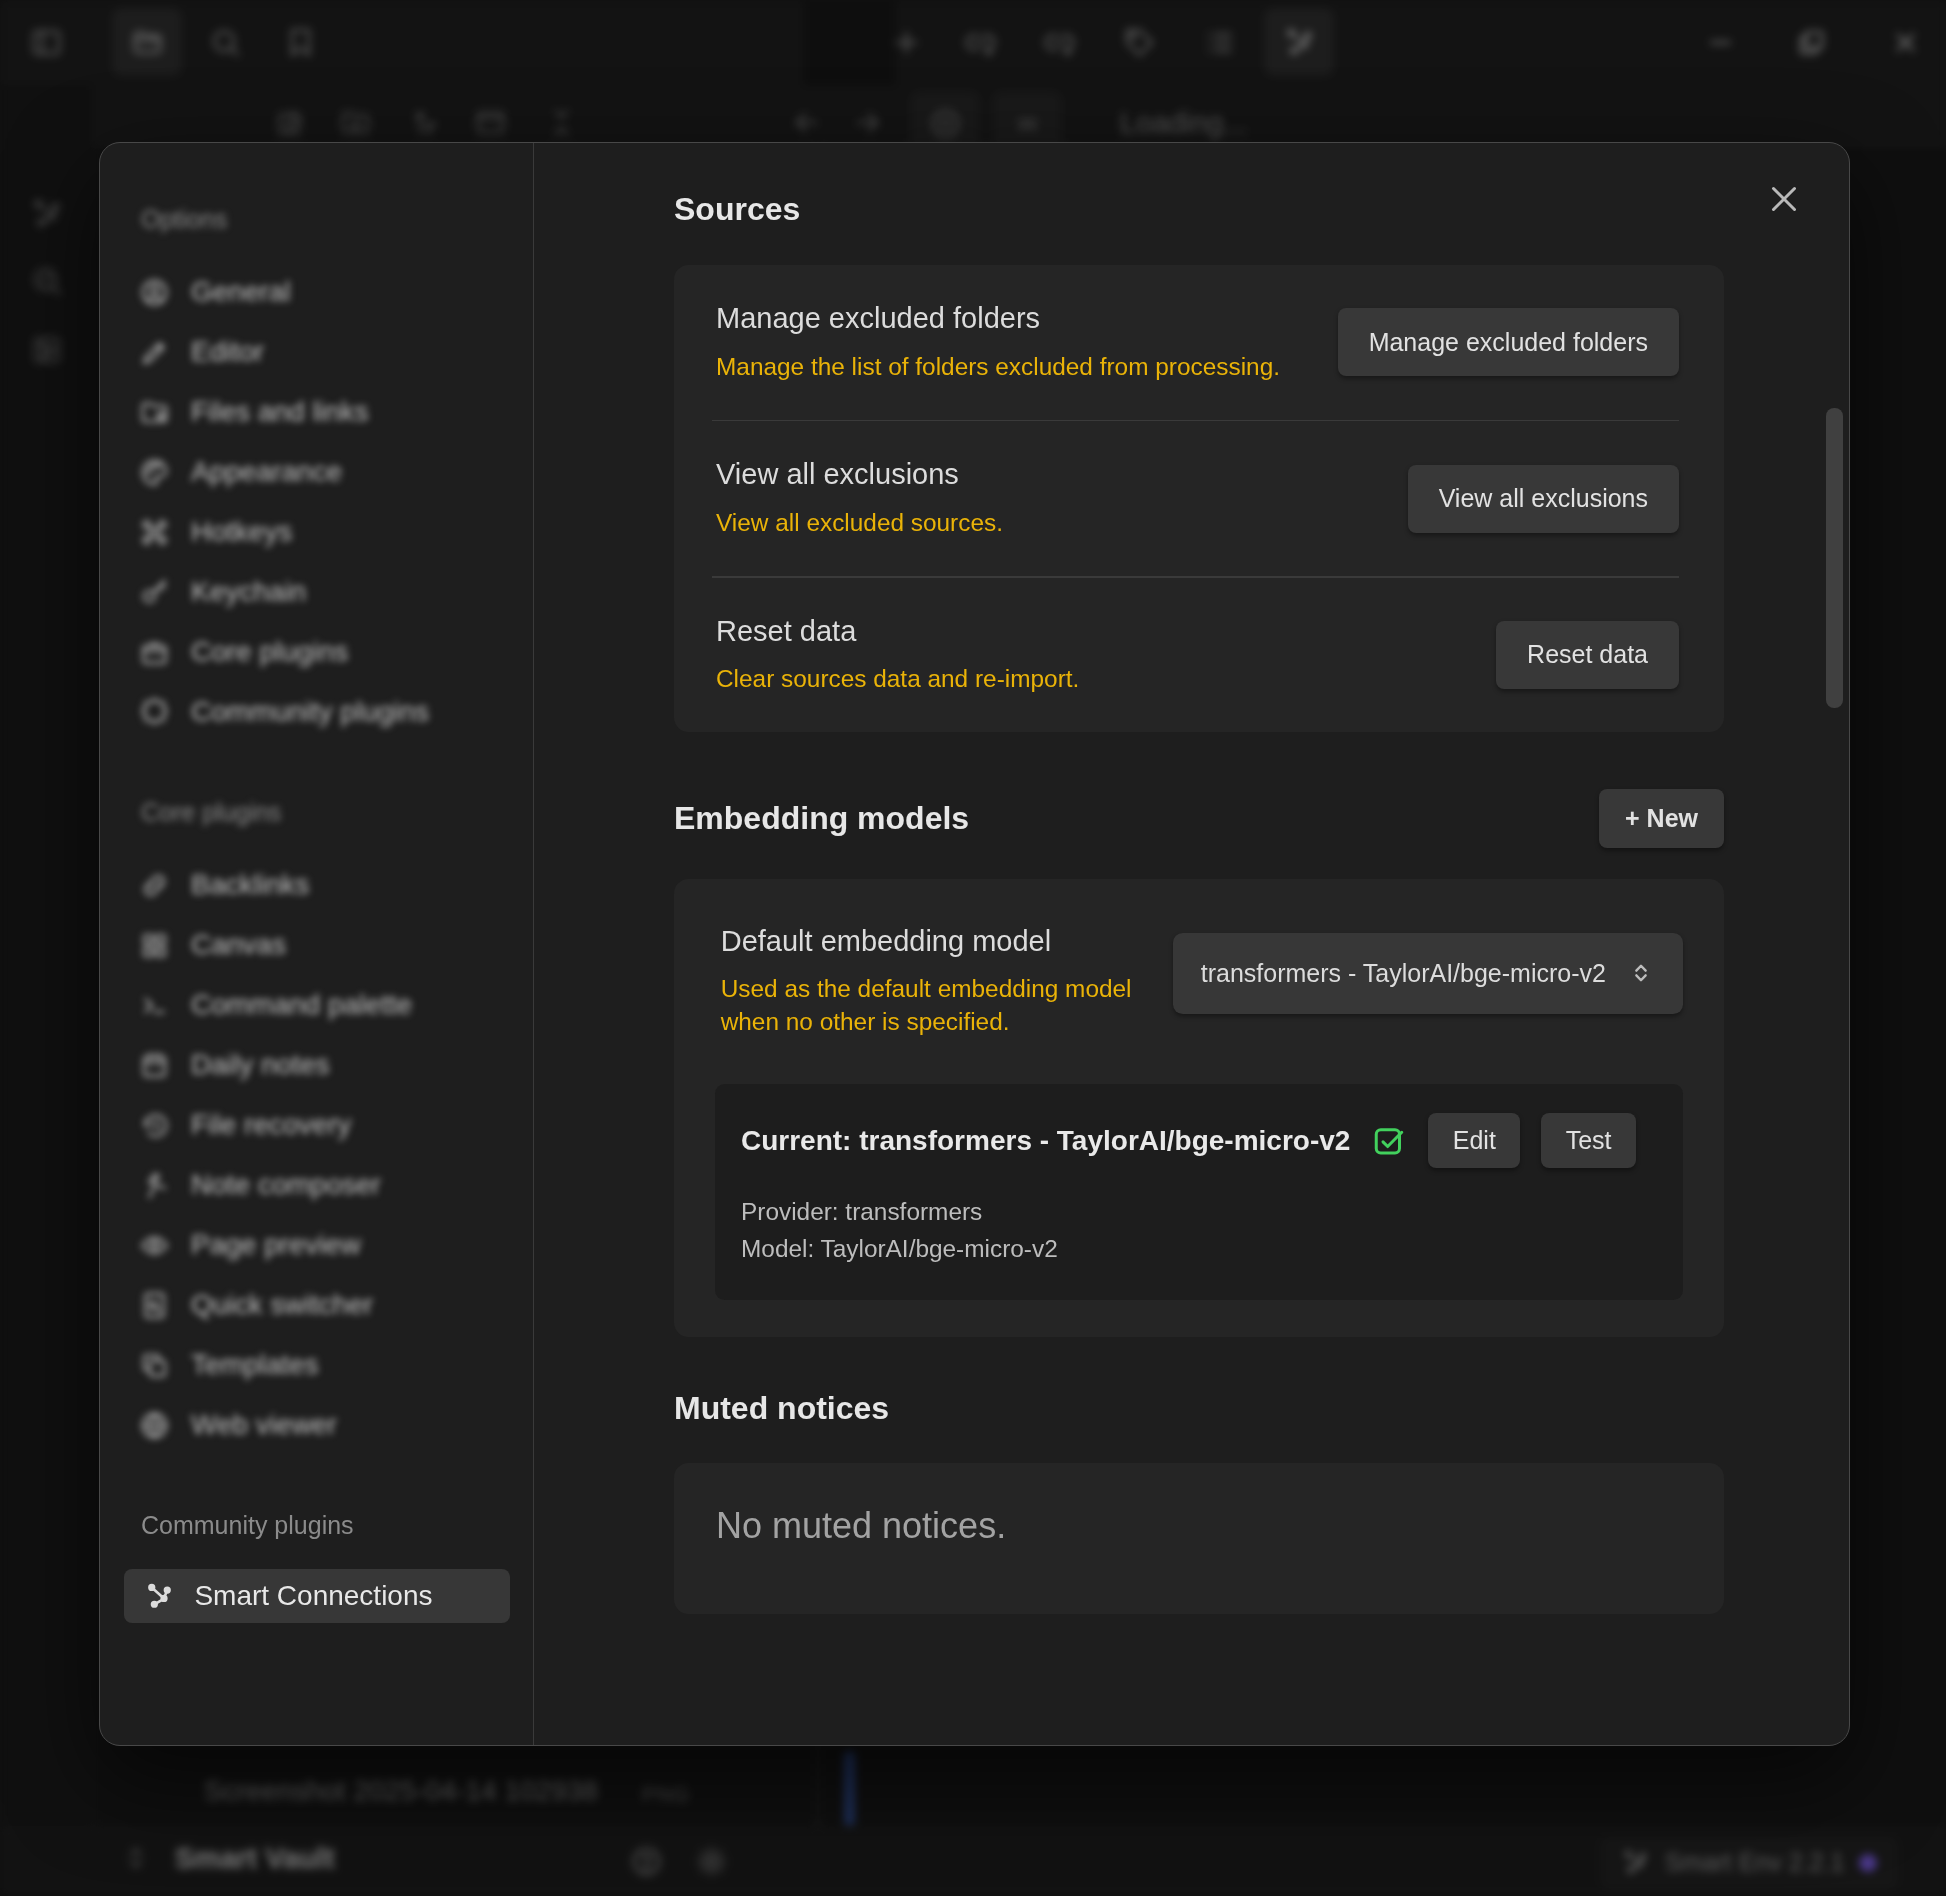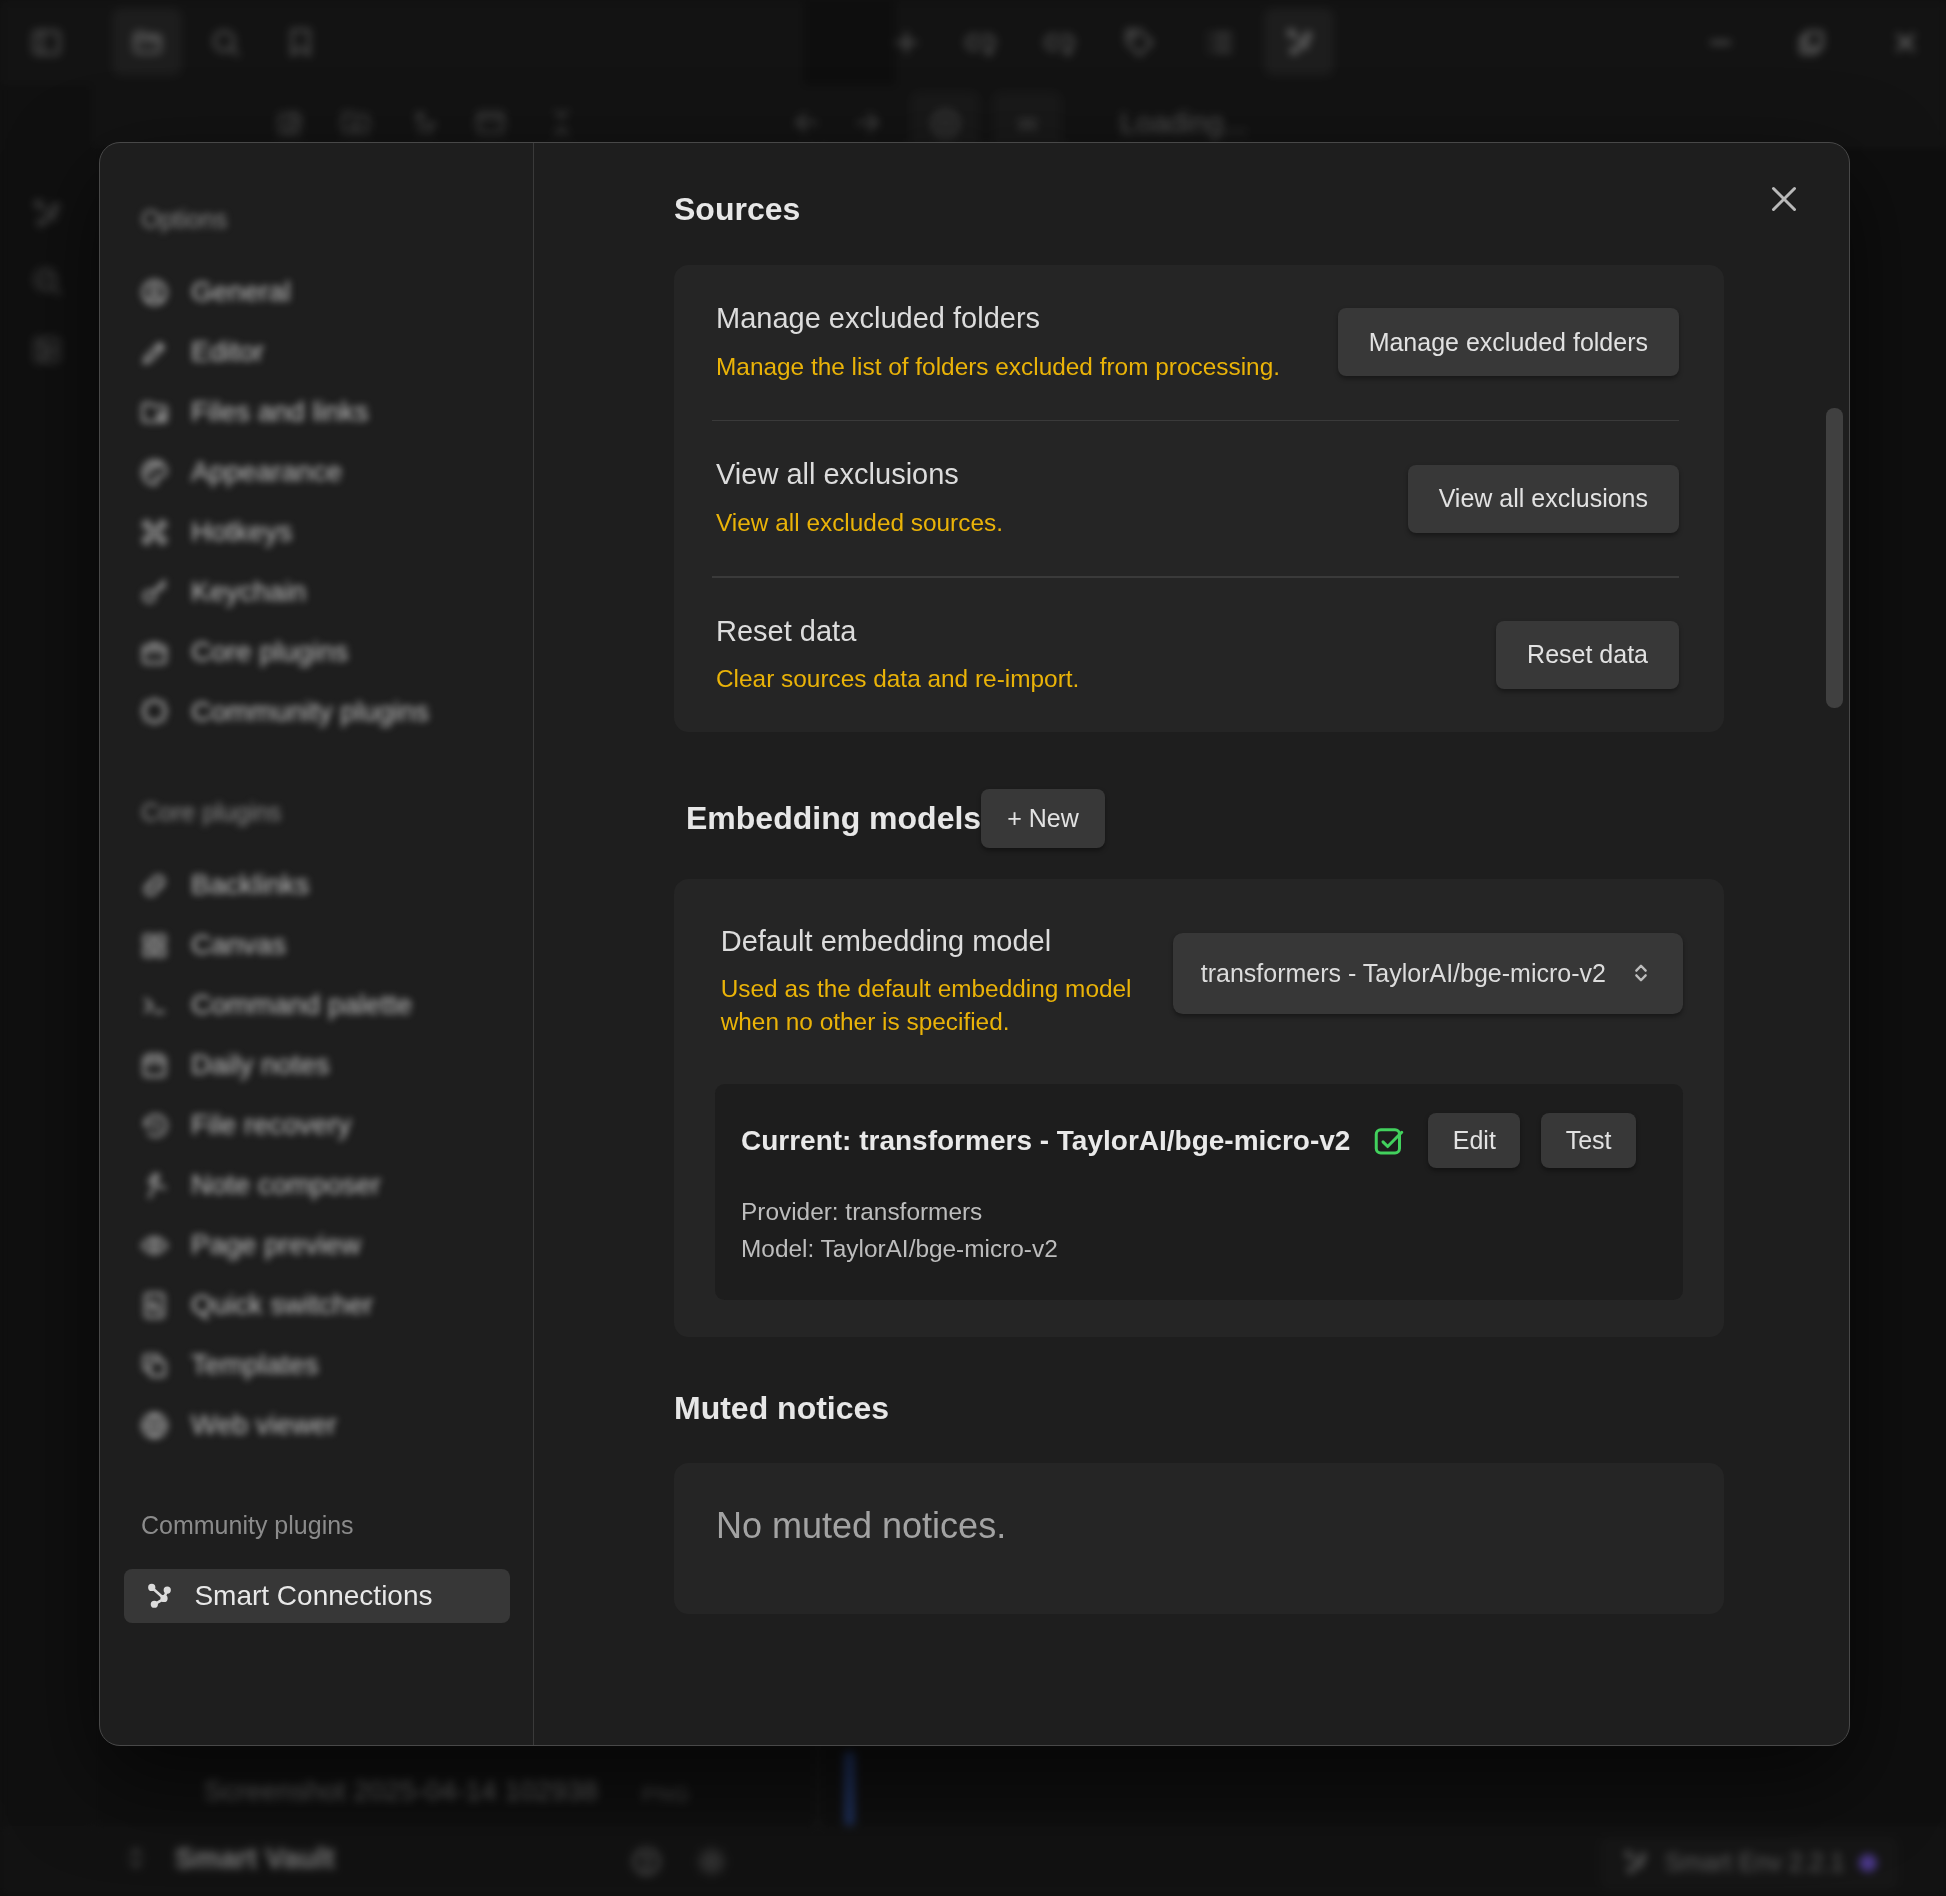--- a/index.html
+++ b/index.html
@@ -85,22 +85,22 @@
   .row-text { max-width:814px; }
   .row-name { font-size:29px; color:#dcdcdc; margin-bottom:14.7px; }
   .row-desc { font-size:24.4px; color:#eab308; line-height:33px; }
   .divider { height:1.6px; background:#3a3a3a; margin:0 45px 0 38px; }
   .btn {
     background:#383838; border:none; border-radius:8.1px; color:#e2e2e2;
     font-size:25px; font-family:inherit; padding:19.5px 31px; white-space:nowrap;
     box-shadow:0 2.4px 4.1px rgba(0,0,0,0.35); cursor:pointer;
   }
 
-  .embed-header { margin-top:57px; display:flex; align-items:center;margin-left:12px; }
-  .btn-new { padding:14.7px 26px; }
+  .embed-header { margin-top:57px; display:flex; justify-content:space-between; align-items:center; }
+  .btn-new { padding:14.7px 26px;font-weight:bold; }
 
   .card-embed { margin-top:31px; padding:46px 41px 37px 41px; }
   .embed-row { display:flex; justify-content:space-between; align-items:flex-start; padding-left:5.7px; }
   .embed-row .row-desc { max-width:480px; margin-top:14.7px; }
   .select {
     width:542px; height:81px; margin-top:8.1px; background:#373737; border-radius:9.8px;
     display:flex; align-items:center; justify-content:center; gap:21px;
     color:#dcdcdc; font-size:25px; cursor:pointer;
     box-shadow:0 2.4px 4.1px rgba(0,0,0,0.35);
   }

